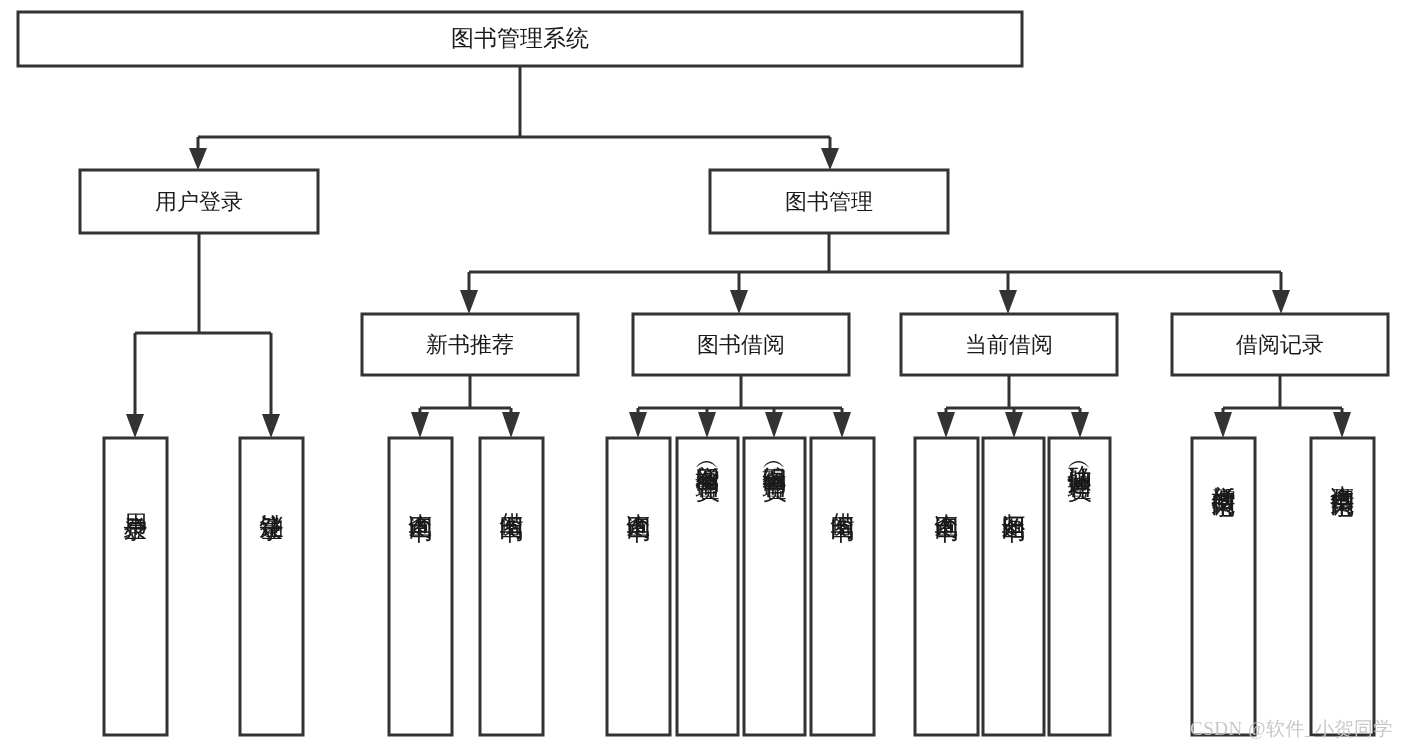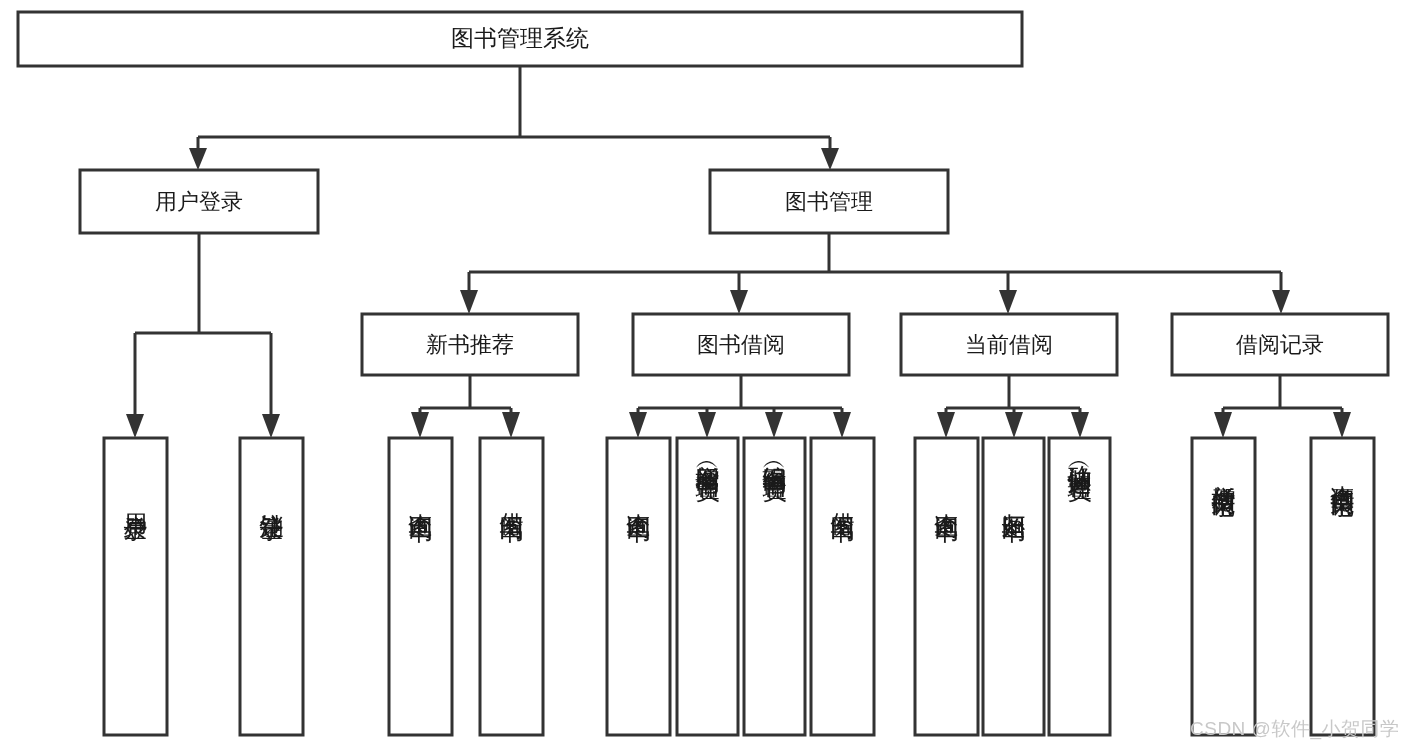--- a/index.html
+++ b/index.html
@@ -65,21 +65,21 @@
     text-orientation: upright;
     font-family: "Liberation Sans", "DejaVu Sans", sans-serif;
     font-size: 24px;
     line-height: 1;
     letter-spacing: 2px;
     color: #1a1a1a;
     white-space: nowrap;
   }
   .watermark {
     position: absolute;
-    font-family: Liberation Sans, sans-serif;
+    font-family: Liberation Serif, serif;
     font-size: 19px;
     color: #c8c8c8;
     white-space: nowrap;
     letter-spacing: 0.5px;
   }
 </style>
 </head>
 <body>
 
 <div id="diagram-root">

